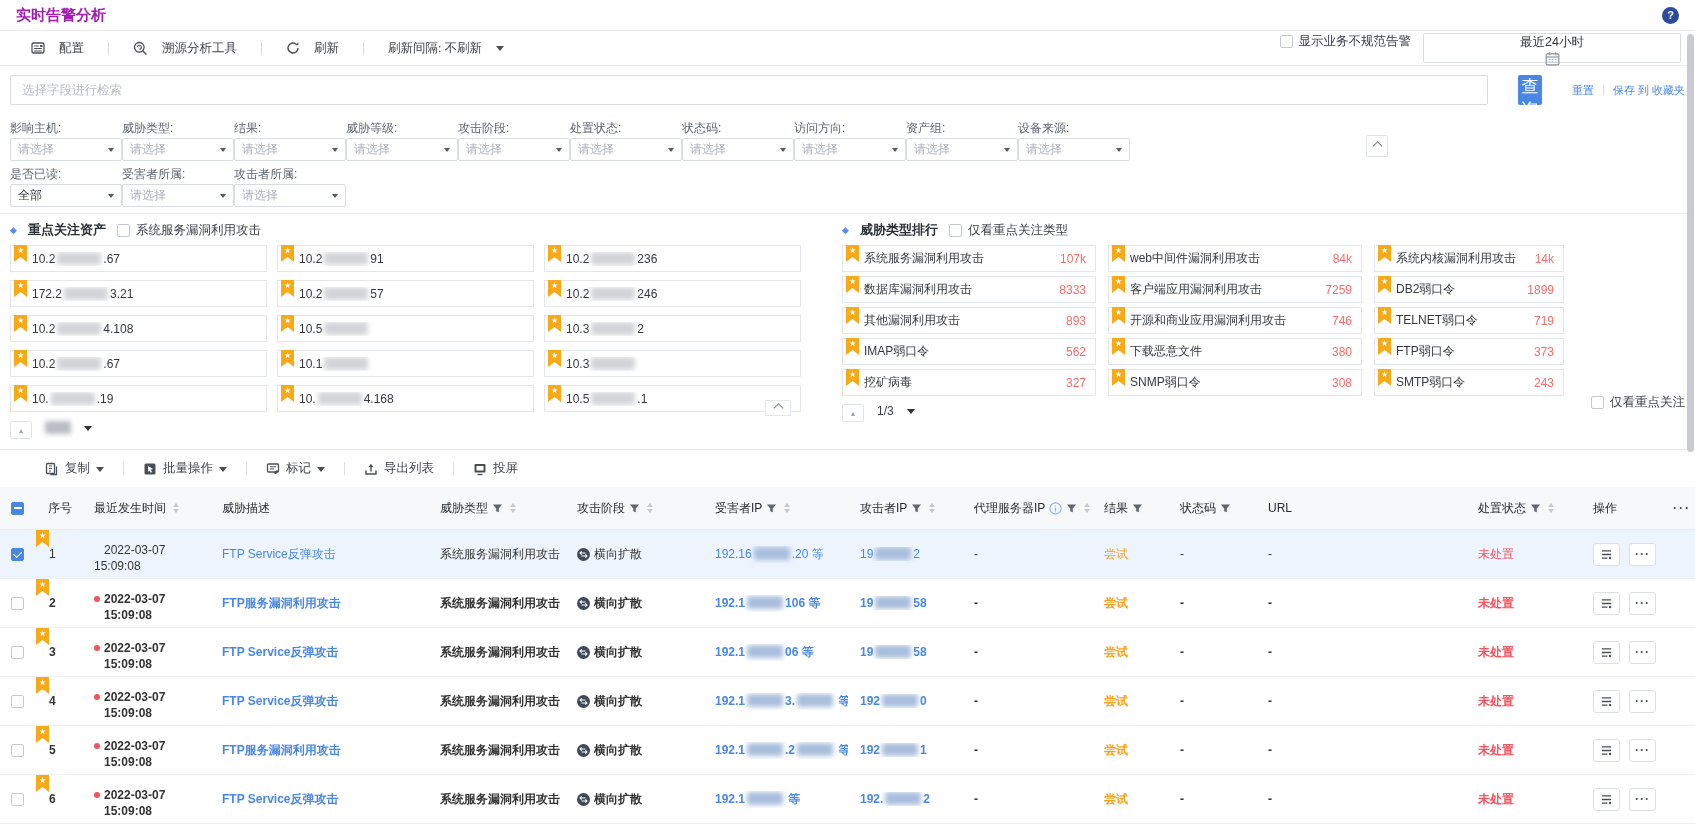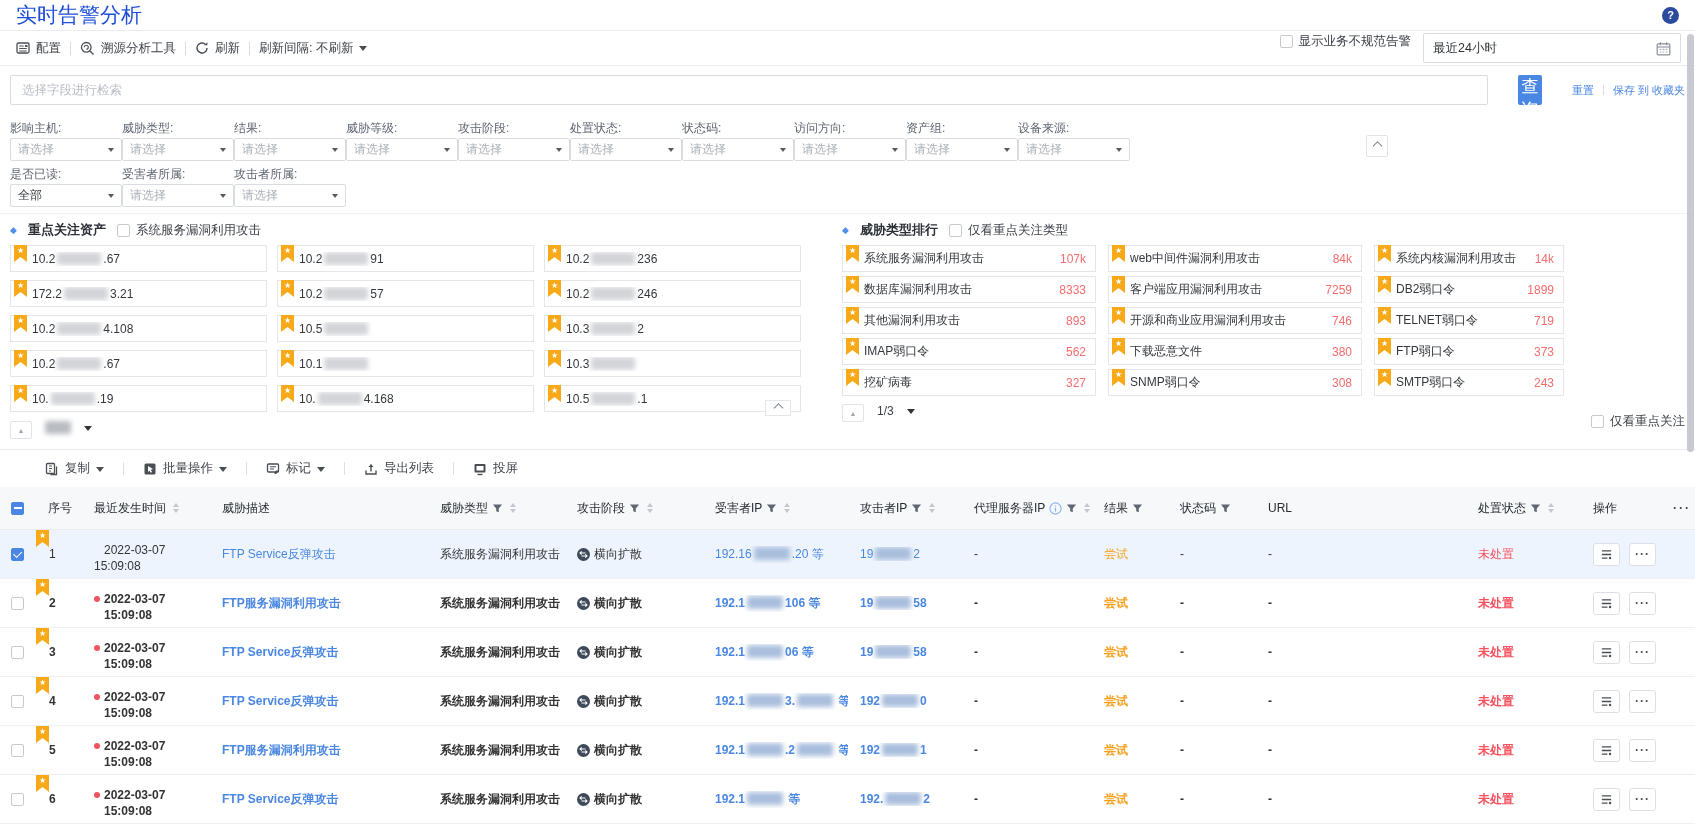--- a/index.html
+++ b/index.html
@@ -4,40 +4,40 @@
 <style>
   * { margin:0; padding:0; box-sizing:border-box; }
   html,body { width:1695px; height:829px; overflow:hidden; background:#fff;
     font-family:"Liberation Sans","DejaVu Sans",sans-serif; color:#333; font-size:12px; position:relative; }
   :root { --cols: 36px 46px 128px 218px 137px 138px 145px 114px 130px 76px 88px 210px 115px 80px minmax(0,1fr);
           --blue:#4a87e2; --red:#f5515f; --cred:#f56c6c; --orange:#f7a01d; --star:#f7a917; --bord:#d9dce1; }
 
   
   .page-header { height:31px; border-bottom:1px solid #ececec; display:flex; align-items:center;
     justify-content:space-between; padding:0 16px; }
-  .page-title { font-size:21px; font-weight:normal; color:#1d4ed8; }
+  .page-title { font-size:15px; font-weight:bold; color:#a21caf; }
   .help { width:17px; height:17px; border-radius:50%; background:#2c4a9e; color:#fff; font-size:11px;
     font-weight:bold; display:flex; align-items:center; justify-content:center; cursor:pointer; }
 
   
   .toolbar { height:35px; border-bottom:1px solid #ececec; display:flex; align-items:center; padding:0 14px; color:#3d4149; }
-  .tb-item { display:flex; align-items:center; gap:6px; margin:0 2px; cursor:pointer; font-size:12.5px; white-space:nowrap; }
+  .tb-item { display:flex; align-items:center; gap:14px; margin:0 17px; cursor:pointer; font-size:12.5px; white-space:nowrap;font-family:Liberation Serif, serif; }
   .tb-sep { width:1px; height:13px; background:#dcdcdc; margin:0 7px; }
   .caret-d { width:0; height:0; border:4px solid transparent; border-top:5px solid #4a4e55; margin-top:5px; }
   .toolbar-right { margin-left:auto; display:flex; align-items:flex-start; gap:12px; }
   .cb { width:13px; height:13px; border:1px solid #c6cacf; border-radius:2px; background:#fff; flex:none;
     display:inline-flex; align-items:center; justify-content:center; cursor:pointer; }
   .cb.checked { background:var(--blue); border-color:var(--blue); }
   .cb.checked::after { content:""; width:7px; height:4px; border-left:1.6px solid #fff; border-bottom:1.6px solid #fff;
     transform:rotate(-45deg) translate(0.5px,-1px); }
   .cb.indet { background:var(--blue); border-color:var(--blue); }
   .cb.indet::after { content:""; width:8px; height:2px; background:#fff; }
   .chk-label { display:flex; align-items:center; gap:6px; font-size:12.5px; color:#3d4149; cursor:pointer; }
   .datebox { width:258px; height:30px; border:1px solid var(--bord); border-radius:2px; display:flex;
-    align-items:center; justify-content:space-between; padding:0 9px; font-size:12.5px; color:#2f3338; cursor:pointer; }
+    align-items:center; justify-content:space-between; padding:0 9px; font-size:12.5px; color:#2f3338; cursor:pointer;flex-direction:column; }
 
   
   .search-row { display:flex; align-items:center; padding:9px 10px 8px; gap:30px; }
   .search-input { flex:none; width:1478px; height:30px; border:1px solid var(--bord); border-radius:2px;
     display:flex; align-items:center; padding:0 11px; color:#b9bdc5; font-size:12.5px; }
   .btn-query { width:56px; height:30px; background:var(--blue); color:#fff; border:none; border-radius:2px;
     font-size:17px; cursor:pointer; font-family:inherit; }
   .links { display:flex; gap:8px; color:var(--blue); font-size:11px; white-space:nowrap; }
   .links a { color:var(--blue); text-decoration:none; cursor:pointer; }
   .link-sep { color:#dadada; }
@@ -77,21 +77,21 @@
   .redact.blue { background:#a9bedd; width:36px; }
   .pag { display:flex; align-items:flex-start; gap:13px; margin-top:9px; font-size:12px; color:#3c4046; }
   .panel-threats .pag { margin-top:8px; }
   .pag-btn { width:22px; height:18px; border:1px solid #e0e3e8; border-radius:2px; background:#fff;
     display:flex; align-items:center; justify-content:center; color:#a2a7ae; font-size:7px; cursor:pointer; }
   .pag-blur { width:26px; height:13px; background:#b9bcc2; filter:blur(2.5px); border-radius:2px; }
   .pag-caret { width:0; height:0; border:4px solid transparent; border-top:5px solid #2f3338; margin-top:5px; cursor:pointer; }
 
   .mid-collapse { position:absolute; left:765px; top:400px; width:26px; height:16px; border:1px solid #e4e7ec;
     background:#fff; display:flex; align-items:center; justify-content:center; cursor:pointer; z-index:3; }
-  .only-focus { position:absolute; right:10px; top:413px; }
+  .only-focus { position:absolute; right:10px; top:394px; }
 
   
   .list-toolbar { height:38px; border-top:1px solid #e8eaee; display:flex; align-items:center; padding-left:35px;
     color:#3d4149; margin-top:10px; }
   .lt-item { display:flex; align-items:center; gap:6px; margin:0 10px; cursor:pointer; font-size:12.5px; white-space:nowrap; }
   .lt-sep { width:1px; height:13px; background:#dfdfdf; margin:0 9px; }
 
   
   .ghead { display:grid; grid-template-columns:var(--cols); height:43px; background:#f7f8fa;
     border-bottom:1px solid #e9ebef; align-items:center; color:#262b33; }

